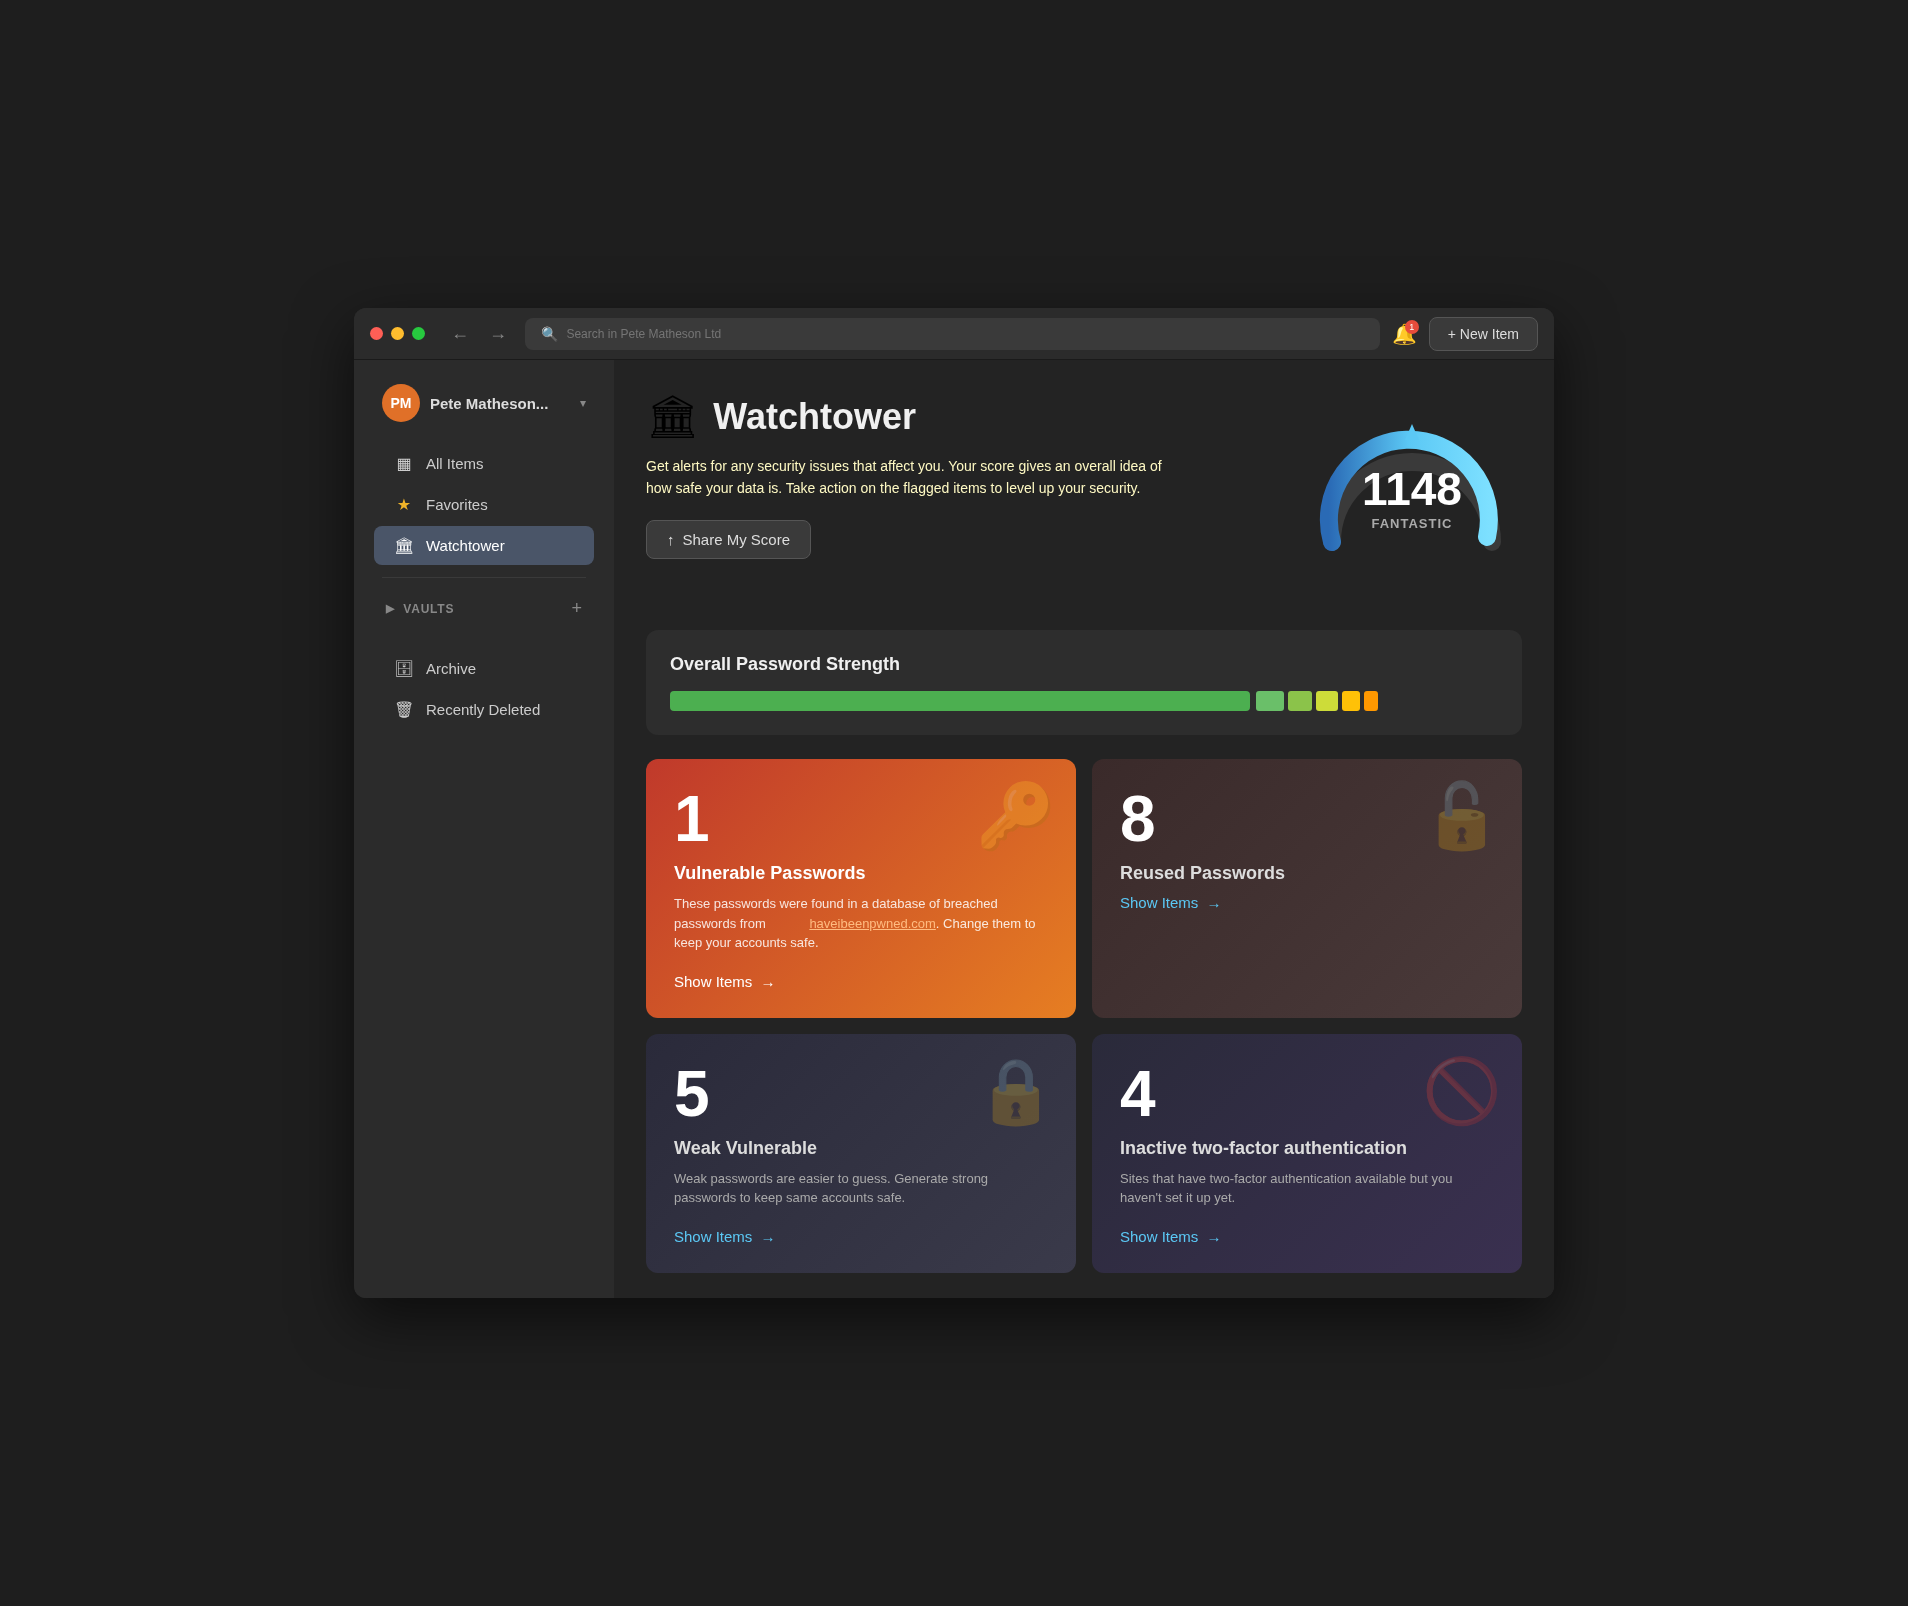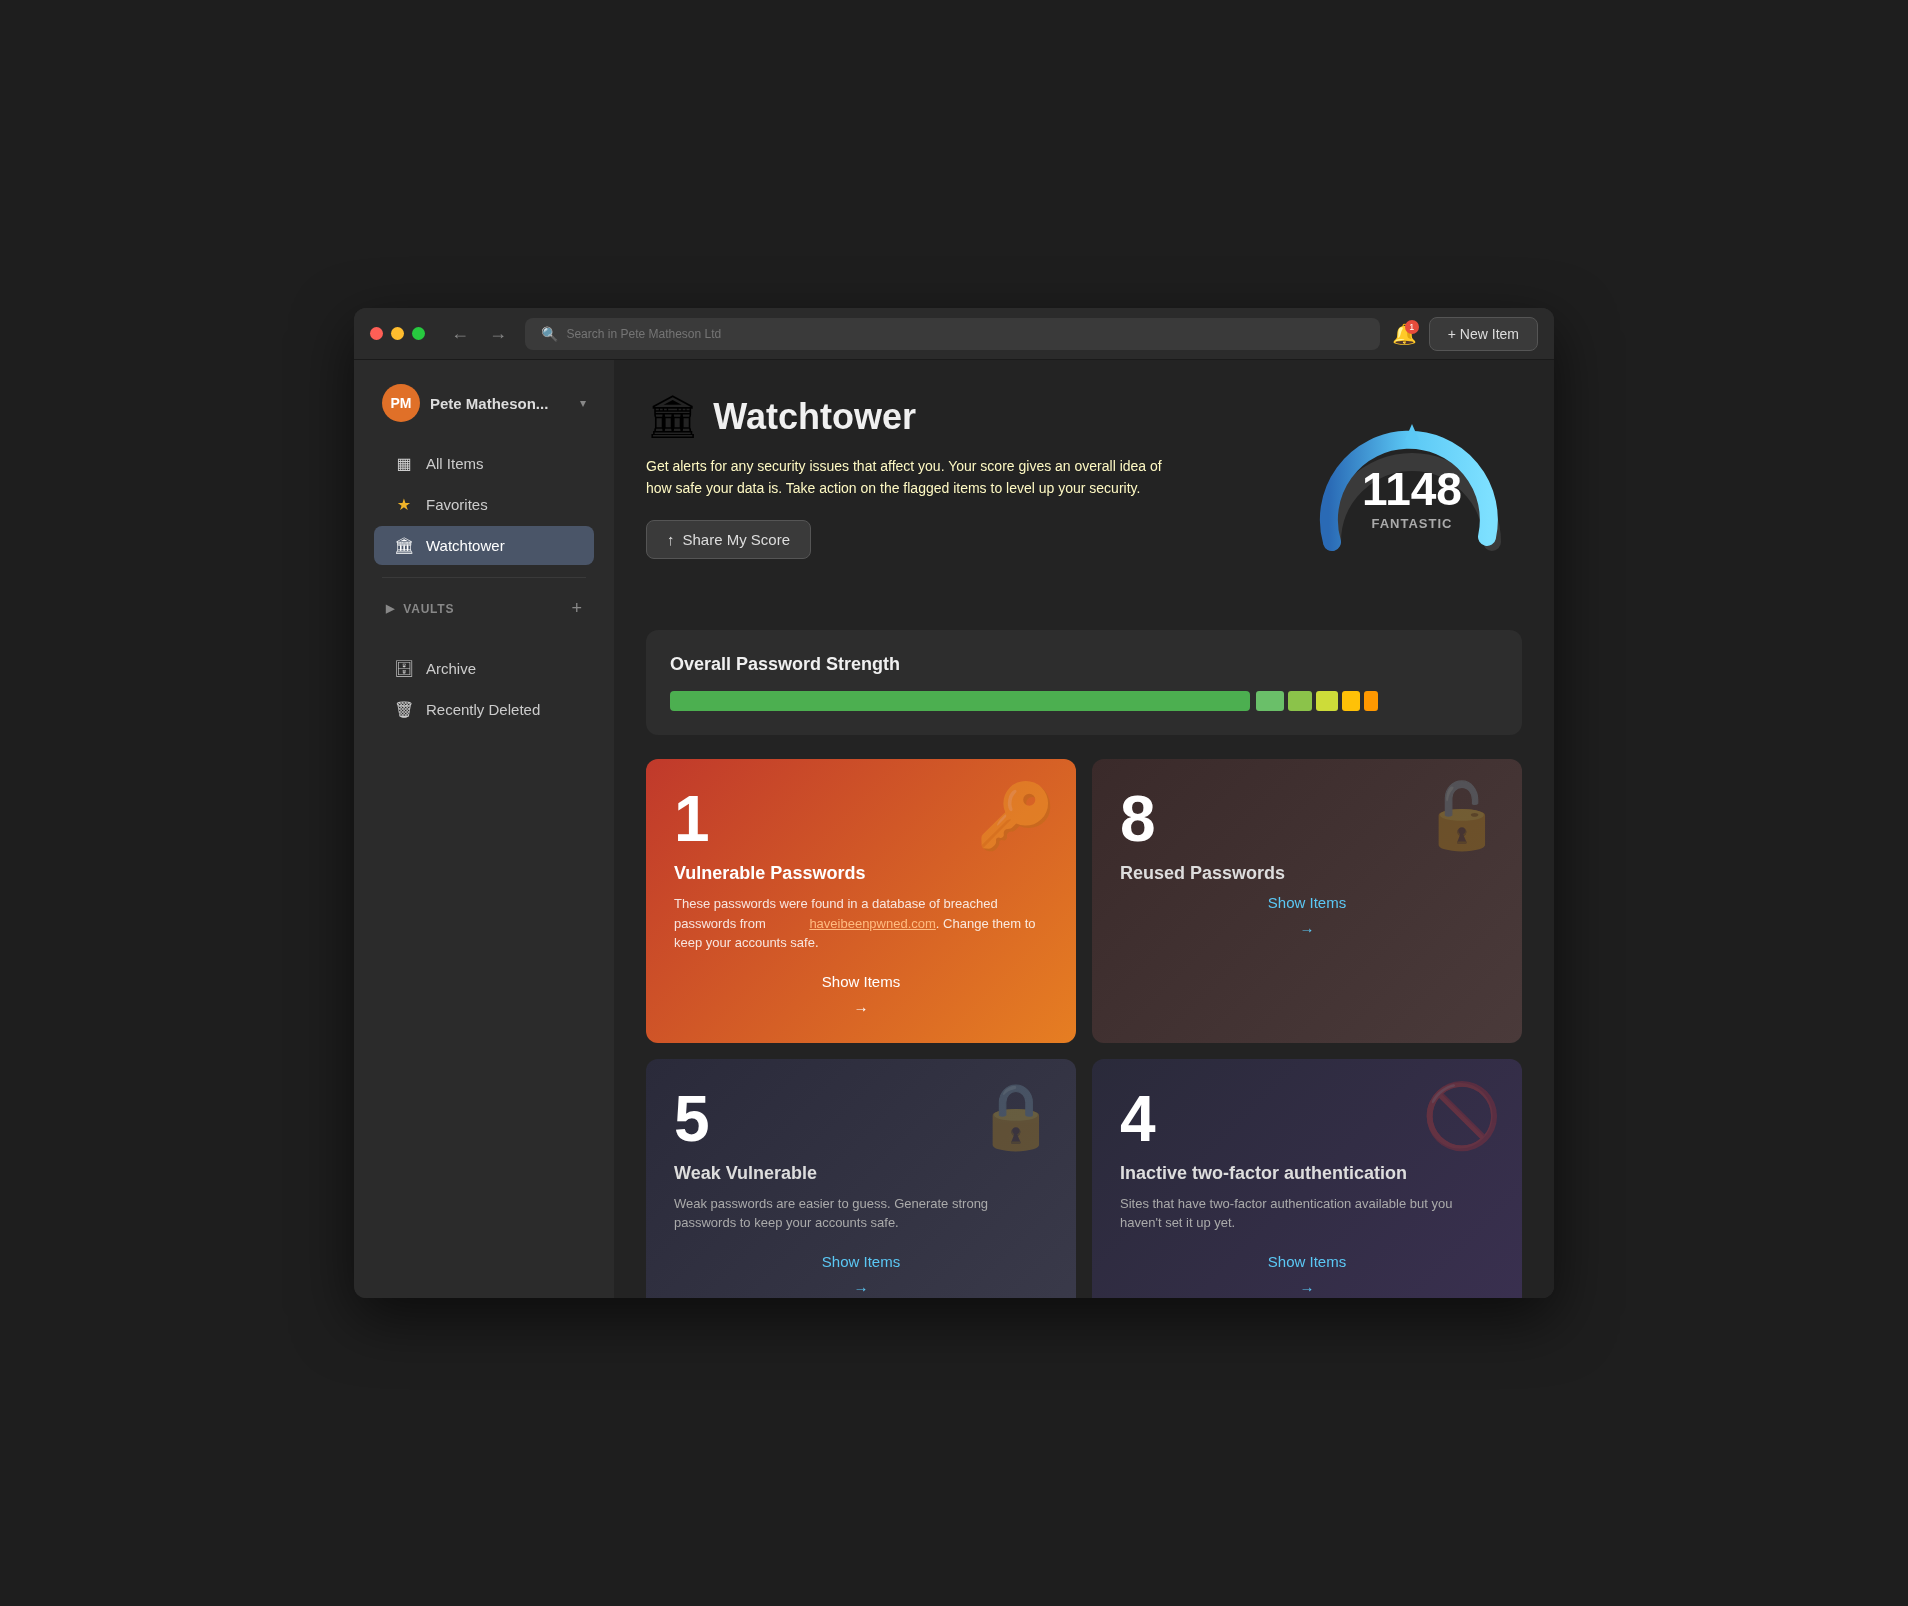--- a/index.html
+++ b/index.html
@@ -366,21 +366,20 @@
     .card-desc a { color: #ffbb80; text-decoration: underline; margin-left: 40px; }
     .card-link {
       display: flex;
       align-items: center;
       gap: 8px;
       font-size: 15px;
       font-weight: 500;
       text-decoration: none;
       margin-top: auto;
       cursor: pointer;
-      flex-direction: column;
     }
     .card-orange .card-link { color: white; }
     .card-dark .card-link { color: #5bc8f5; }
     .card-dark2 .card-link { color: #5bc8f5; }
     .card-dark3 .card-link { color: #5bc8f5; }
     .card-icon-bg {
       position: absolute;
       right: 20px;
       top: 20px;
       font-size: 64px;
@@ -532,21 +531,21 @@
           <a class="card-link">
             <span>Show Items</span>
             <span>→</span>
           </a>
         </div>
 
         <div class="card card-dark2">
           <div class="card-icon-bg">🔒</div>
           <div class="card-number">5</div>
           <div class="card-title">Weak Vulnerable</div>
-          <div class="card-desc">Weak passwords are easier to guess. Generate strong passwords to keep your accounts safe.</div>
+          <div class="card-desc">Weak passwords are easier to guess. Generate strong passwords to keep same accounts safe.</div>
           <a class="card-link">
             <span>Show Items</span>
             <span>→</span>
           </a>
         </div>
 
         <div class="card card-dark3">
           <div class="card-icon-bg">🚫</div>
           <div class="card-number">4</div>
           <div class="card-title">Inactive two-factor authentication</div>

